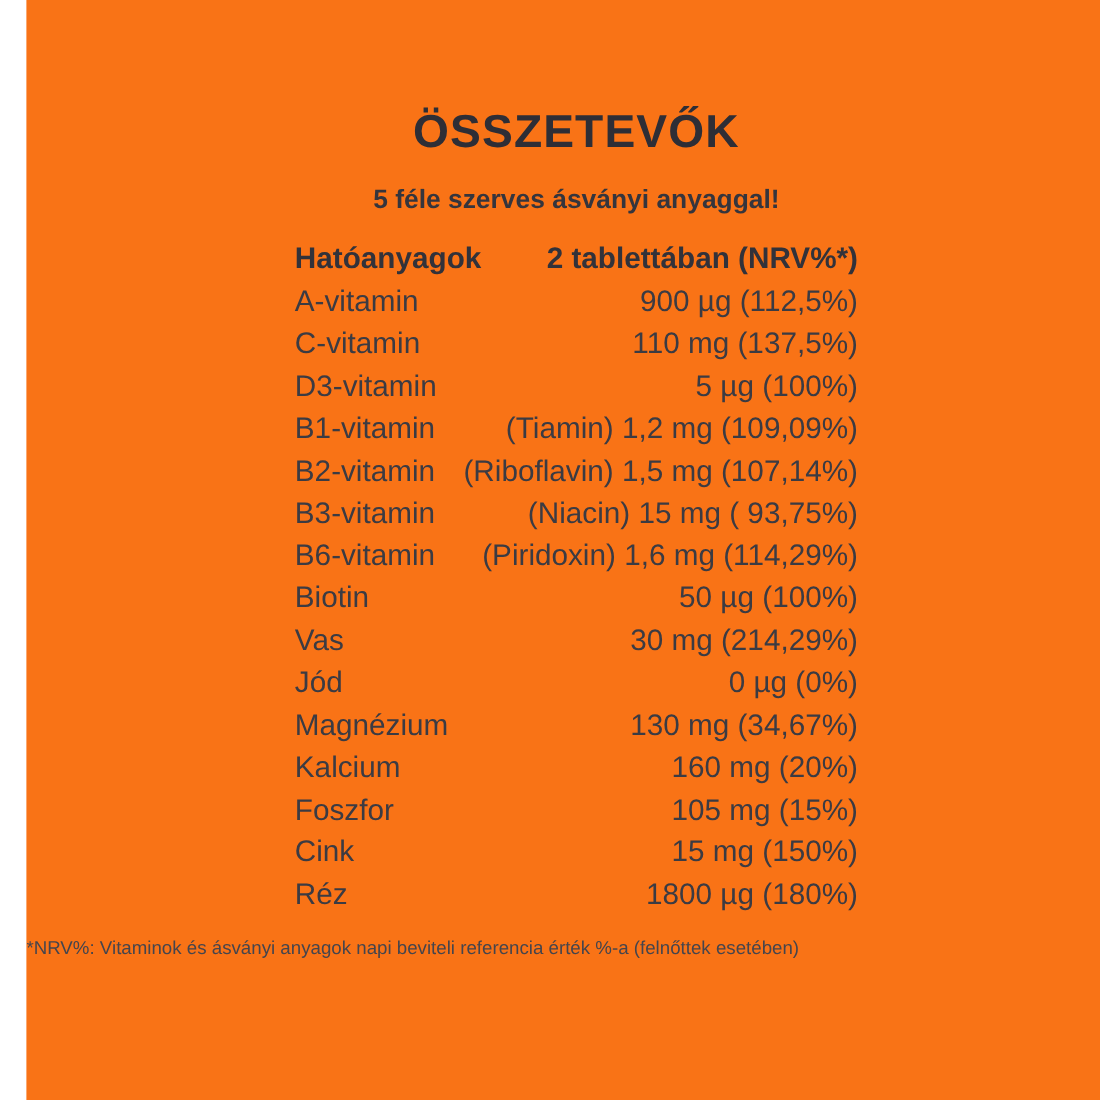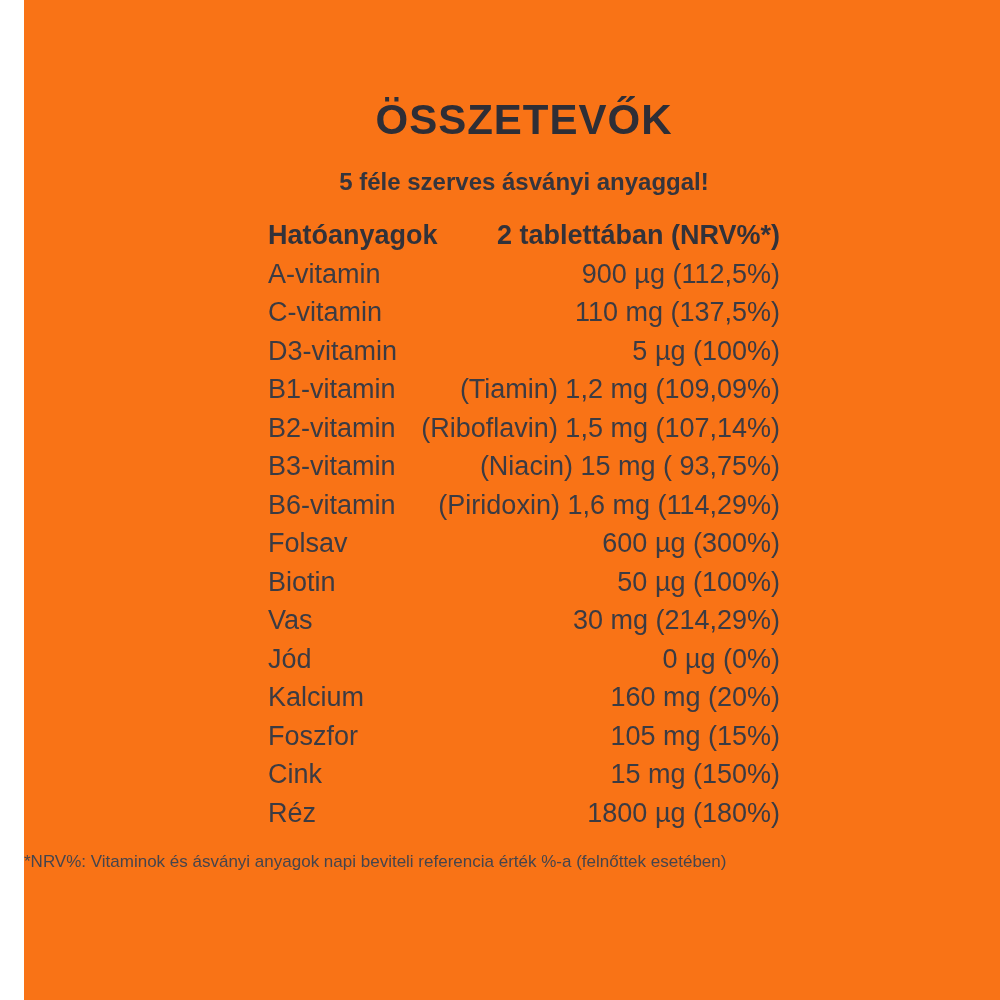--- a/index.html
+++ b/index.html
@@ -105,40 +105,40 @@
   <div class="row">
     <div class="cell-name">B3-vitamin</div>
     <div class="cell-value">(Niacin) 15 mg ( 93,75%)</div>
   </div>
 
   <div class="row">
     <div class="cell-name">B6-vitamin</div>
     <div class="cell-value">(Piridoxin) 1,6 mg (114,29%)</div>
   </div>
 
-  <div class="row">
-    <div class="cell-name">Folsav</div>
-    <div class="cell-value">600 µg (300%)</div>
-  </div>
 
   <div class="row">
     <div class="cell-name">Biotin</div>
     <div class="cell-value">50 µg (100%)</div>
   </div>
 
   <div class="row">
     <div class="cell-name">Vas</div>
     <div class="cell-value">30 mg (214,29%)</div>
   </div>
 
   <div class="row">
     <div class="cell-name">Jód</div>
     <div class="cell-value">0 µg (0%)</div>
   </div>
 
+  <div class="row">
+    <div class="cell-name">Magnézium</div>
+    <div class="cell-value">130 mg (34,67%)</div>
+  </div>
 
   <div class="row">
     <div class="cell-name">Kalcium</div>
     <div class="cell-value">160 mg (20%)</div>
   </div>
 
   <div class="row">
     <div class="cell-name">Foszfor</div>
     <div class="cell-value">105 mg (15%)</div>
   </div>

